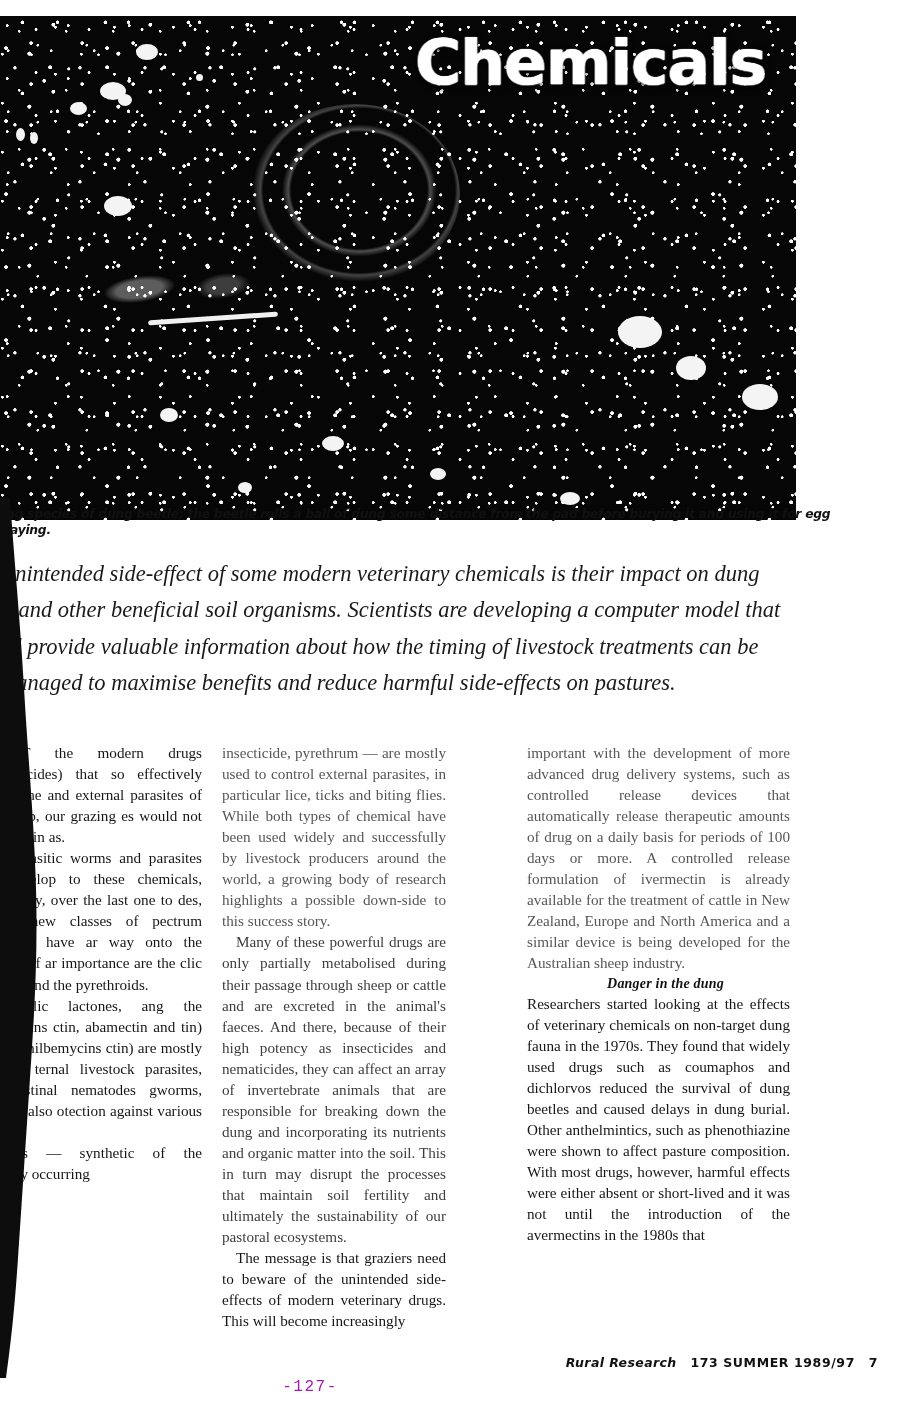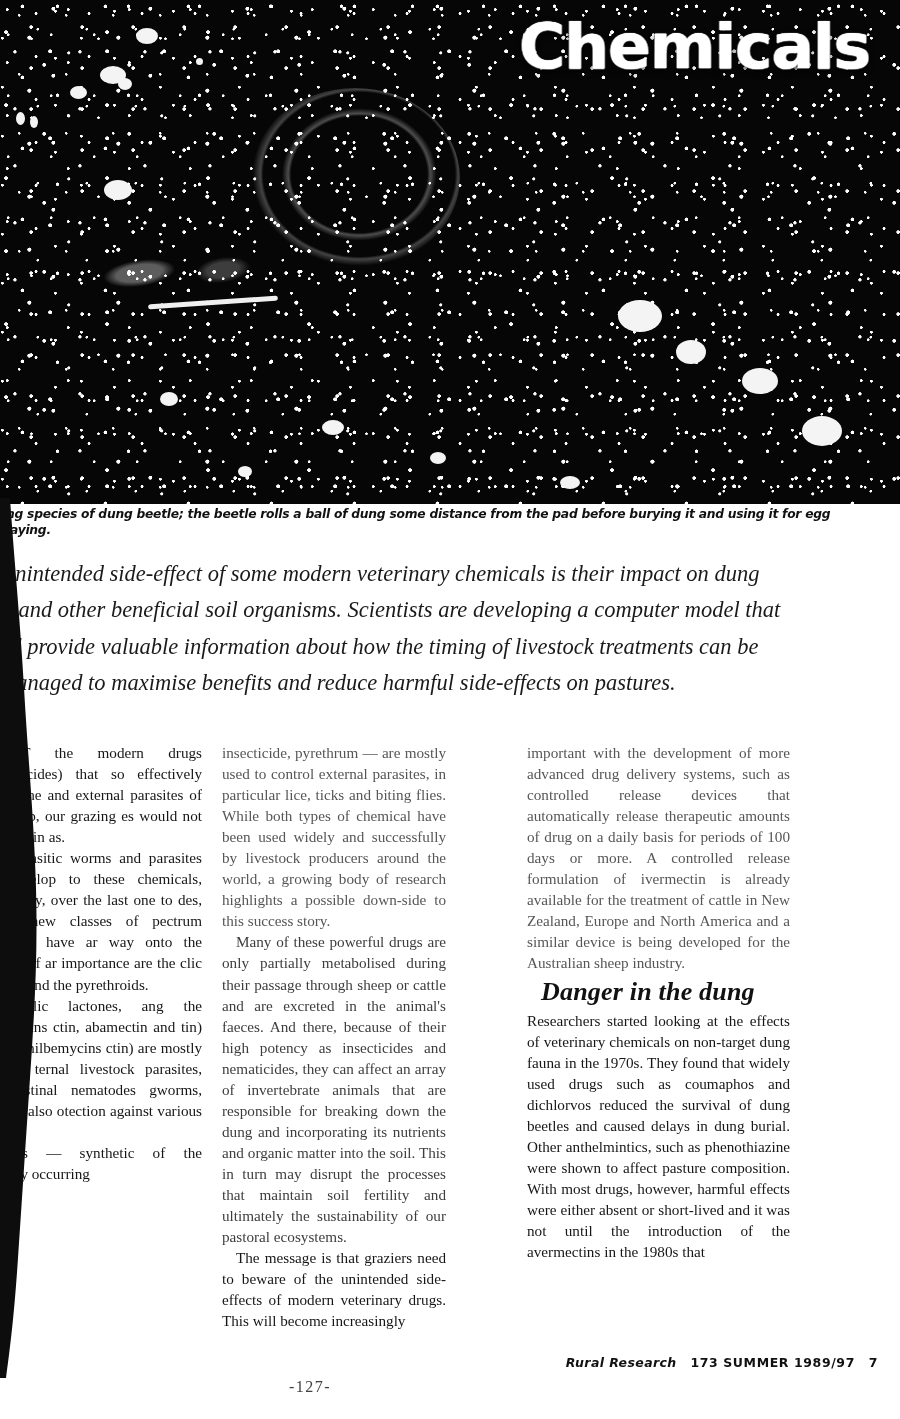--- a/index.html
+++ b/index.html
@@ -17,22 +17,22 @@
     width: 900px;
     height: 1419px;
     background: #ffffff;
     overflow: hidden;
   }
 
   
   .photo {
     position: absolute;
     left: 0;
-    top: 0;
-    width: 900px;
+    top: 16px;
+    width: 796px;
     height: 504px;
     background: #1d4ed8;
     overflow: hidden;
   }
   .photo-grain {
     position: absolute;
     inset: 0;
     background-color: #060606;
     background-image:
       radial-gradient(circle at 12% 18%, #ffffff 0 1.2px, transparent 1.6px),
@@ -197,22 +197,22 @@
   .col1-inner p { text-indent: 0; }
 
   
   .faded { color: #565656; }
   .faded2 { color: #3d3d3d; }
 
   .subhead {
     font-family: "Liberation Serif", serif;
     font-style: italic;
     font-weight: bold;
-    font-size: 26px;
-    text-align: left;
+    font-size: 14px;
+    text-align: center;
     text-indent: 0;
     margin: 12px 0 9px 0;
     color: #111111;
     letter-spacing: 0.2px;
   }
 
   
   .scan-edge {
     position: absolute;
     left: 0;
@@ -238,23 +238,23 @@
     font-weight: bold;
     letter-spacing: 0.4px;
   }
   .footer-ref .iss { font-weight: bold; }
   .page-number {
     position: absolute;
     left: 0;
     top: 1378px;
     width: 620px;
     text-align: center;
-    font-family: Liberation Serif, serif;
+    font-family: Liberation Mono, monospace;
     font-size: 16px;
-    color: #404040;
+    color: #a21caf;
     letter-spacing: 1.5px;
   }
 </style>
 </head>
 <body>
 
 <div class="page">
 
   <div class="photo">
     <div class="photo-grain"></div>

